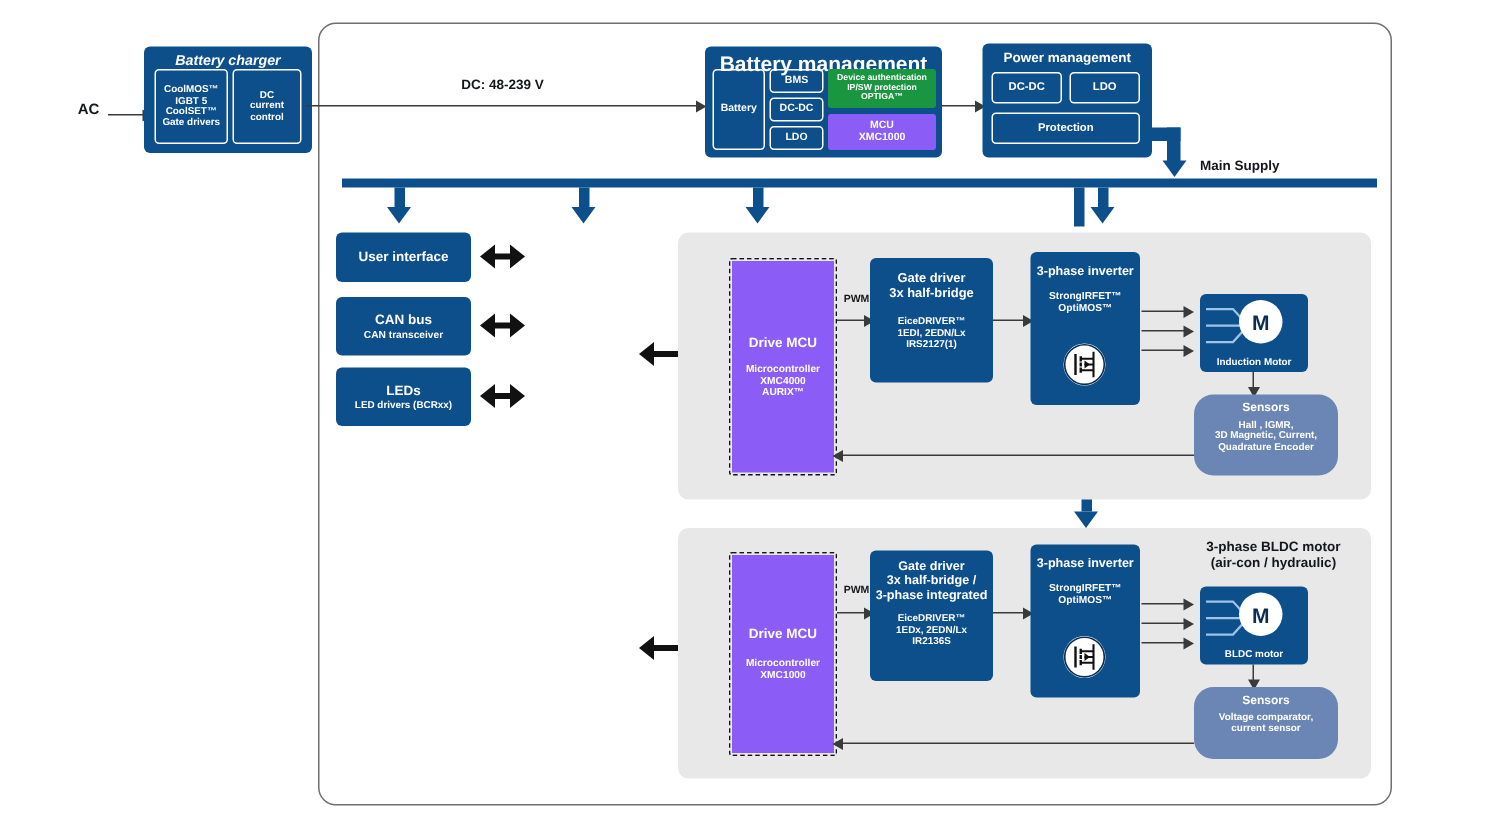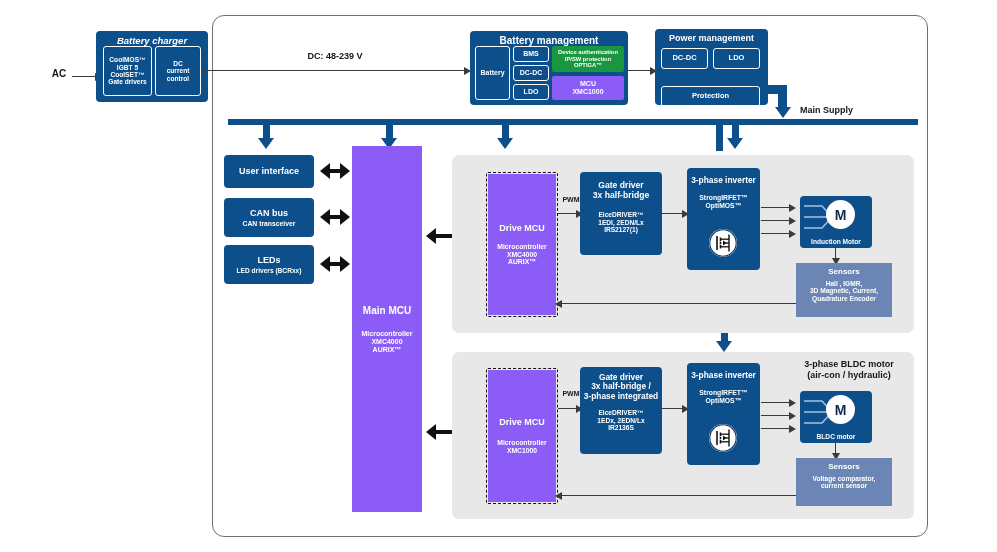--- a/index.html
+++ b/index.html
@@ -12,21 +12,21 @@
   .blk{
     position:absolute;box-sizing:border-box;
     display:flex;flex-direction:column;align-items:center;justify-content:center;
     text-align:center;color:#ffffff;line-height:1.12;
   }
   .blk .t1{font-weight:bold;}
 
   .navy{background:#0d4f8b;border-radius:4px;}
   .red{background:#8b5cf6;}
   .green{background:#1a9641;border-radius:2px;}
-  .steel{background:#6b86b4;border-radius:0;}
+  .steel{background:#6b86b4;border-radius:13px;}
 
   .outline{border:1.2px solid #ffffff;border-radius:3px;background:transparent;}
 
   
   .dashed{border:1.6px dashed #111;background:transparent;border-radius:2px;}
 
   
   .panel{background:#e8e8e8;border-radius:7px;}
 
   
@@ -89,21 +89,21 @@
     <div style="font-size:6.6px;font-weight:bold;white-space:pre-line;">DC
 current
 control</div>
   </div>
 
   <div class="ln-h" style="left:204px;top:70px;width:262px;"></div>
   <div class="ah-r" style="left:464px;top:66.5px;"></div>
   <div class="lbl" style="left:255px;top:51px;width:160px;font-size:9px;">DC: 48-239 V</div>
 
   <div class="blk navy" style="left:470px;top:31px;width:158px;height:74px;justify-content:flex-start;padding-top:4px;">
-    <div class="t1" style="font-size:10px;">Battery management</div>
+    <div class="t1" style="font-size:14px;">Battery management</div>
   </div>
   <div class="blk outline" style="left:475px;top:46px;width:35px;height:54px;">
     <div style="font-size:7px;font-weight:bold;">Battery</div>
   </div>
   <div class="blk outline" style="left:513px;top:46px;width:36px;height:16px;">
     <div style="font-size:7px;font-weight:bold;">BMS</div>
   </div>
   <div class="blk outline" style="left:513px;top:65px;width:36px;height:16px;">
     <div style="font-size:7px;font-weight:bold;">DC-DC</div>
   </div>
@@ -125,21 +125,21 @@
 
   <div class="blk navy" style="left:655px;top:29px;width:113px;height:76px;justify-content:flex-start;padding-top:4px;">
     <div class="t1" style="font-size:9px;">Power management</div>
   </div>
   <div class="blk outline" style="left:661px;top:48px;width:47px;height:21px;">
     <div style="font-size:7.5px;font-weight:bold;">DC-DC</div>
   </div>
   <div class="blk outline" style="left:713px;top:48px;width:47px;height:21px;">
     <div style="font-size:7.5px;font-weight:bold;">LDO</div>
   </div>
-  <div class="blk outline" style="left:661px;top:86px;width:99px;height:21px;">
+  <div class="blk outline" style="left:661px;top:75px;width:99px;height:21px;">
     <div style="font-size:7.5px;font-weight:bold;">Protection</div>
   </div>
 
   <div class="abs" style="left:768px;top:85px;width:19px;height:9px;background:#0d4f8b;"></div>
   <div class="abs" style="left:778px;top:85px;width:9px;height:23px;background:#0d4f8b;"></div>
   <div class="abs" style="left:775px;top:107px;width:0;height:0;border-left:8px solid transparent;border-right:8px solid transparent;border-top:11px solid #0d4f8b;"></div>
   <div class="lbl" style="left:800px;top:105px;width:110px;font-size:9px;text-align:left;">Main Supply</div>
 
   <div class="abs busbar" style="left:228px;top:119px;width:690px;height:6px;"></div>
 
@@ -187,26 +187,20 @@
     <div class="hl"></div>
       <div class="bar"></div>
       <div class="hr"></div>
   </div>
   <div class="dbl" style="left:320px;top:256px;width:30px;height:16px;">
     <div class="hl"></div>
       <div class="bar"></div>
       <div class="hr"></div>
   </div>
 
-  <div class="blk red" style="left:352px;top:146px;width:70px;height:366px;justify-content:center;">
-    <div class="t1" style="font-size:10px;">Main MCU</div>
-    <div style="font-size:7px;font-weight:bold;white-space:pre-line;margin-top:14px;">Microcontroller
-XMC4000
-AURIX™</div>
-  </div>
 
   <div class="dbl" style="left:426px;top:228px;width:38px;height:16px;">
     <div class="hl"></div>
       <div class="bar"></div>
       <div class="hr"></div>
   </div>
   <div class="dbl" style="left:426px;top:424px;width:38px;height:16px;">
     <div class="hl"></div>
       <div class="bar"></div>
       <div class="hr"></div>

